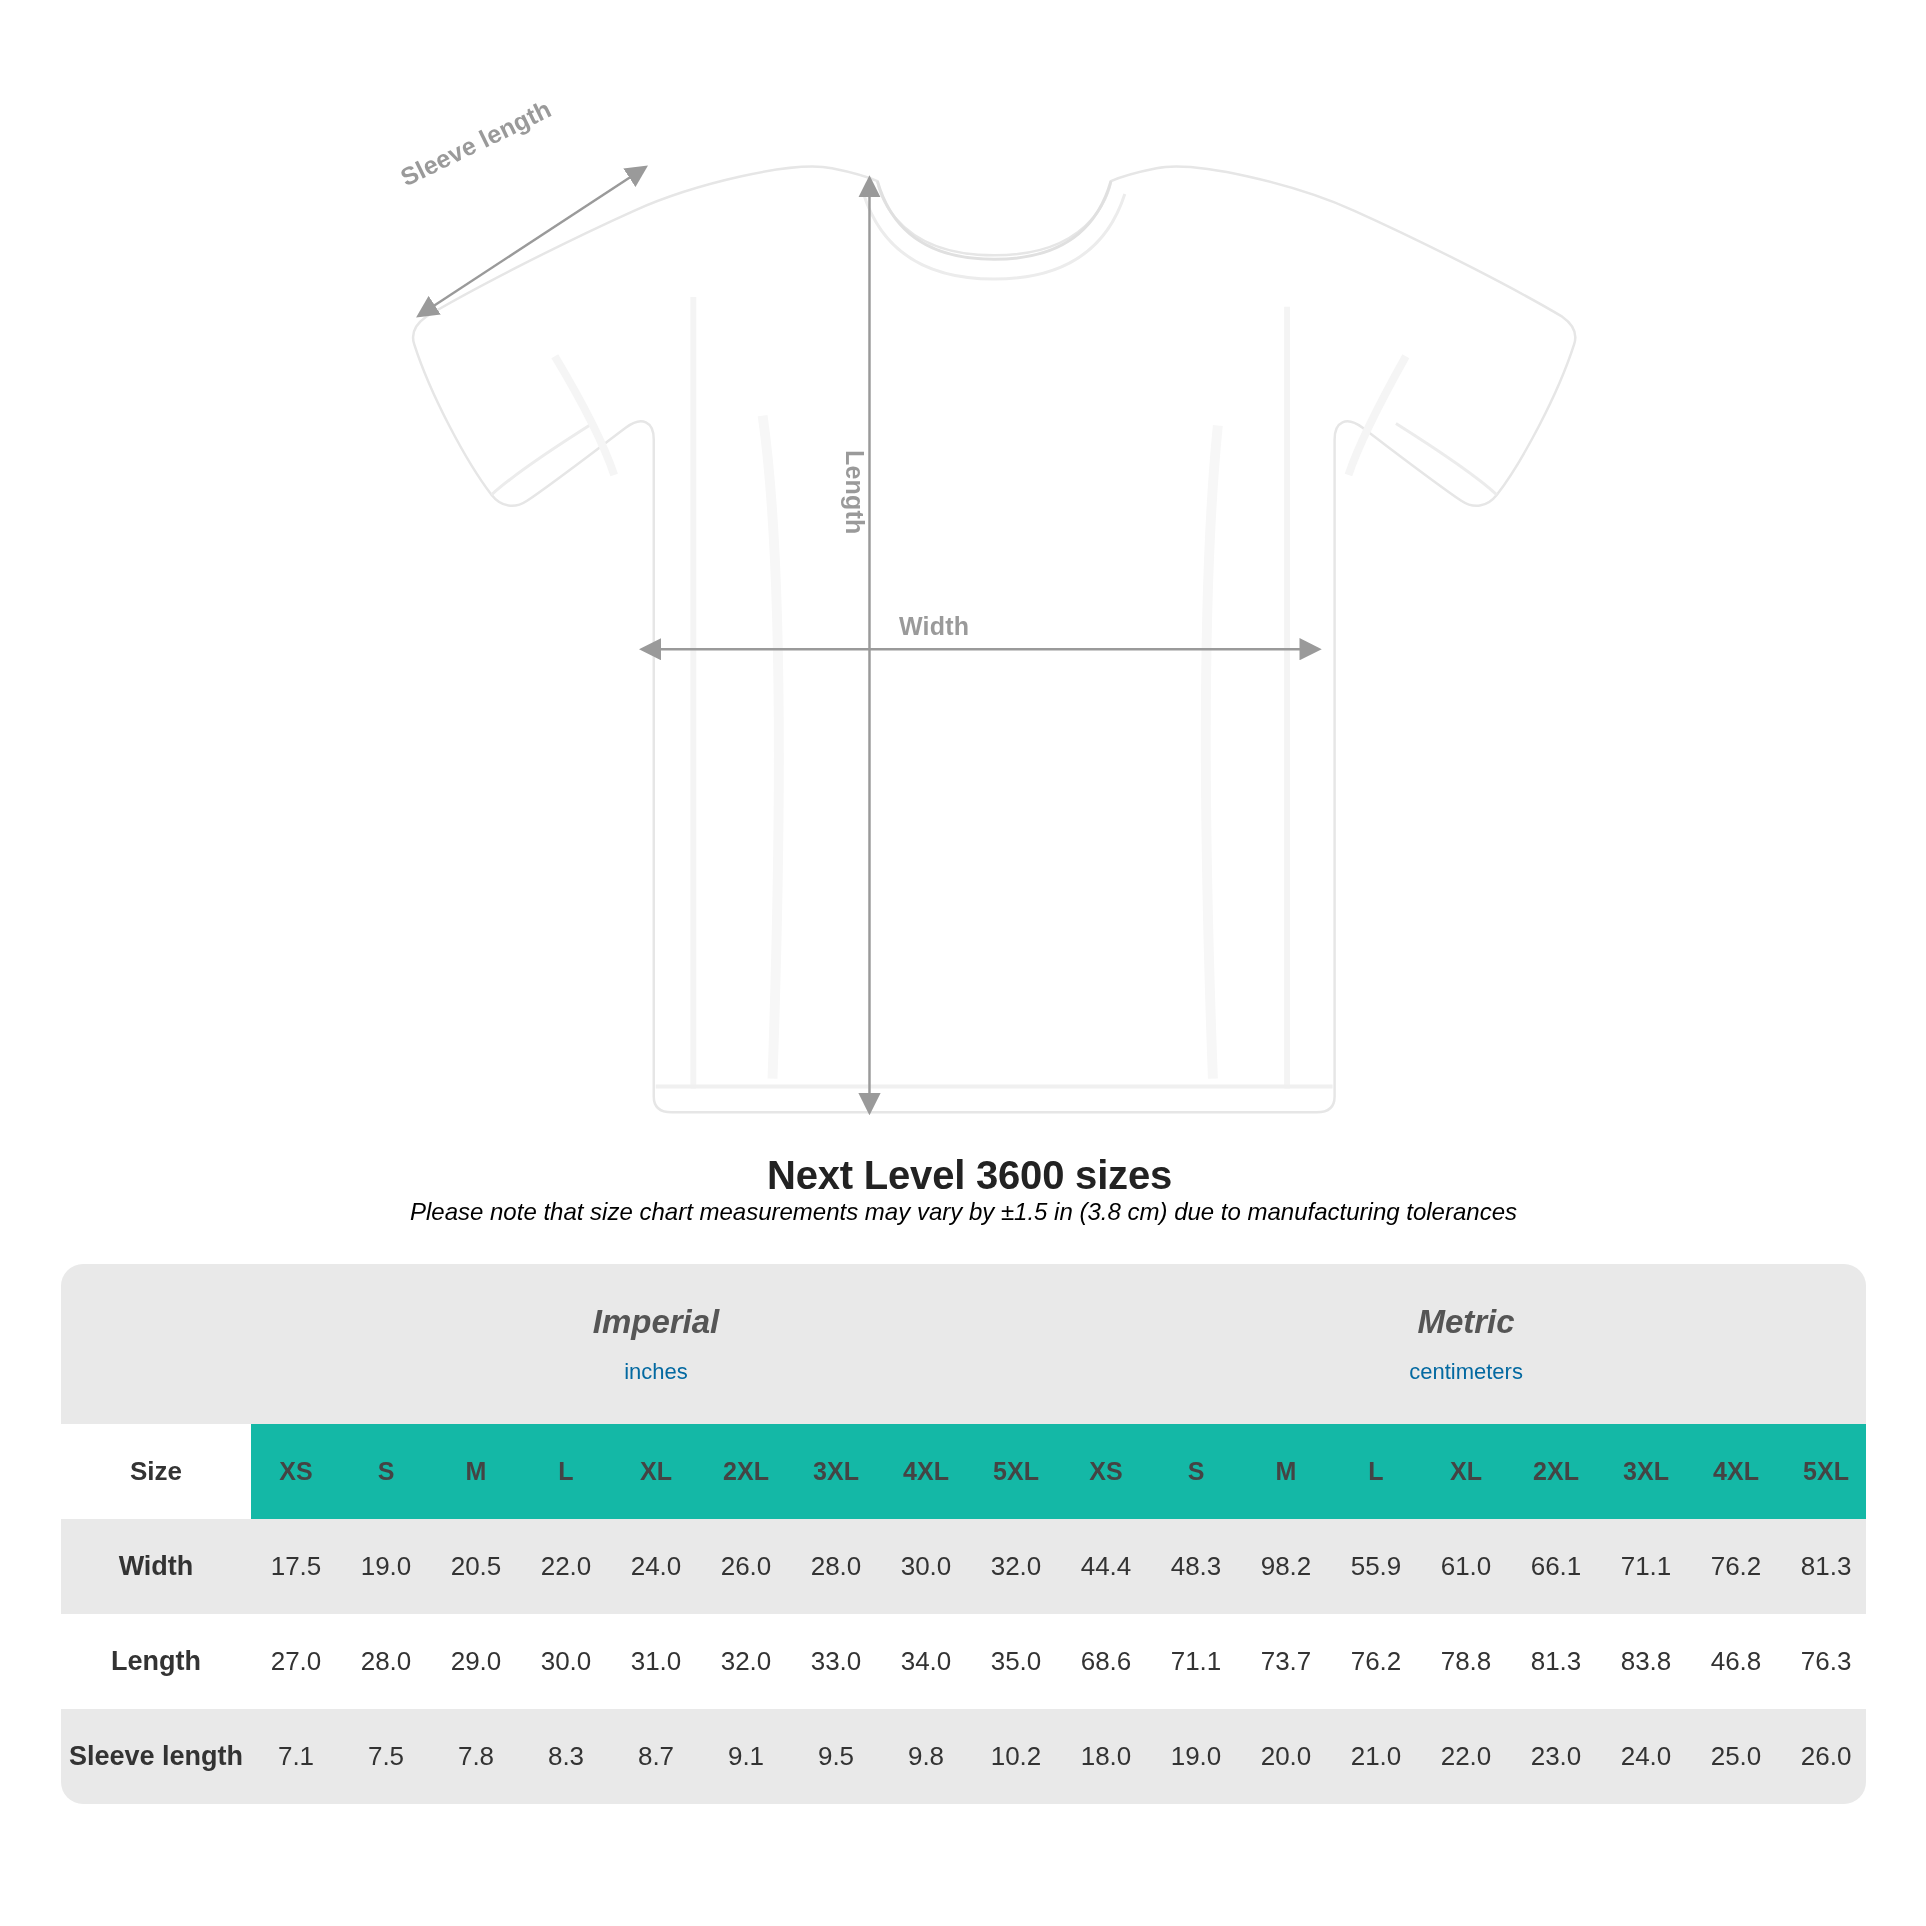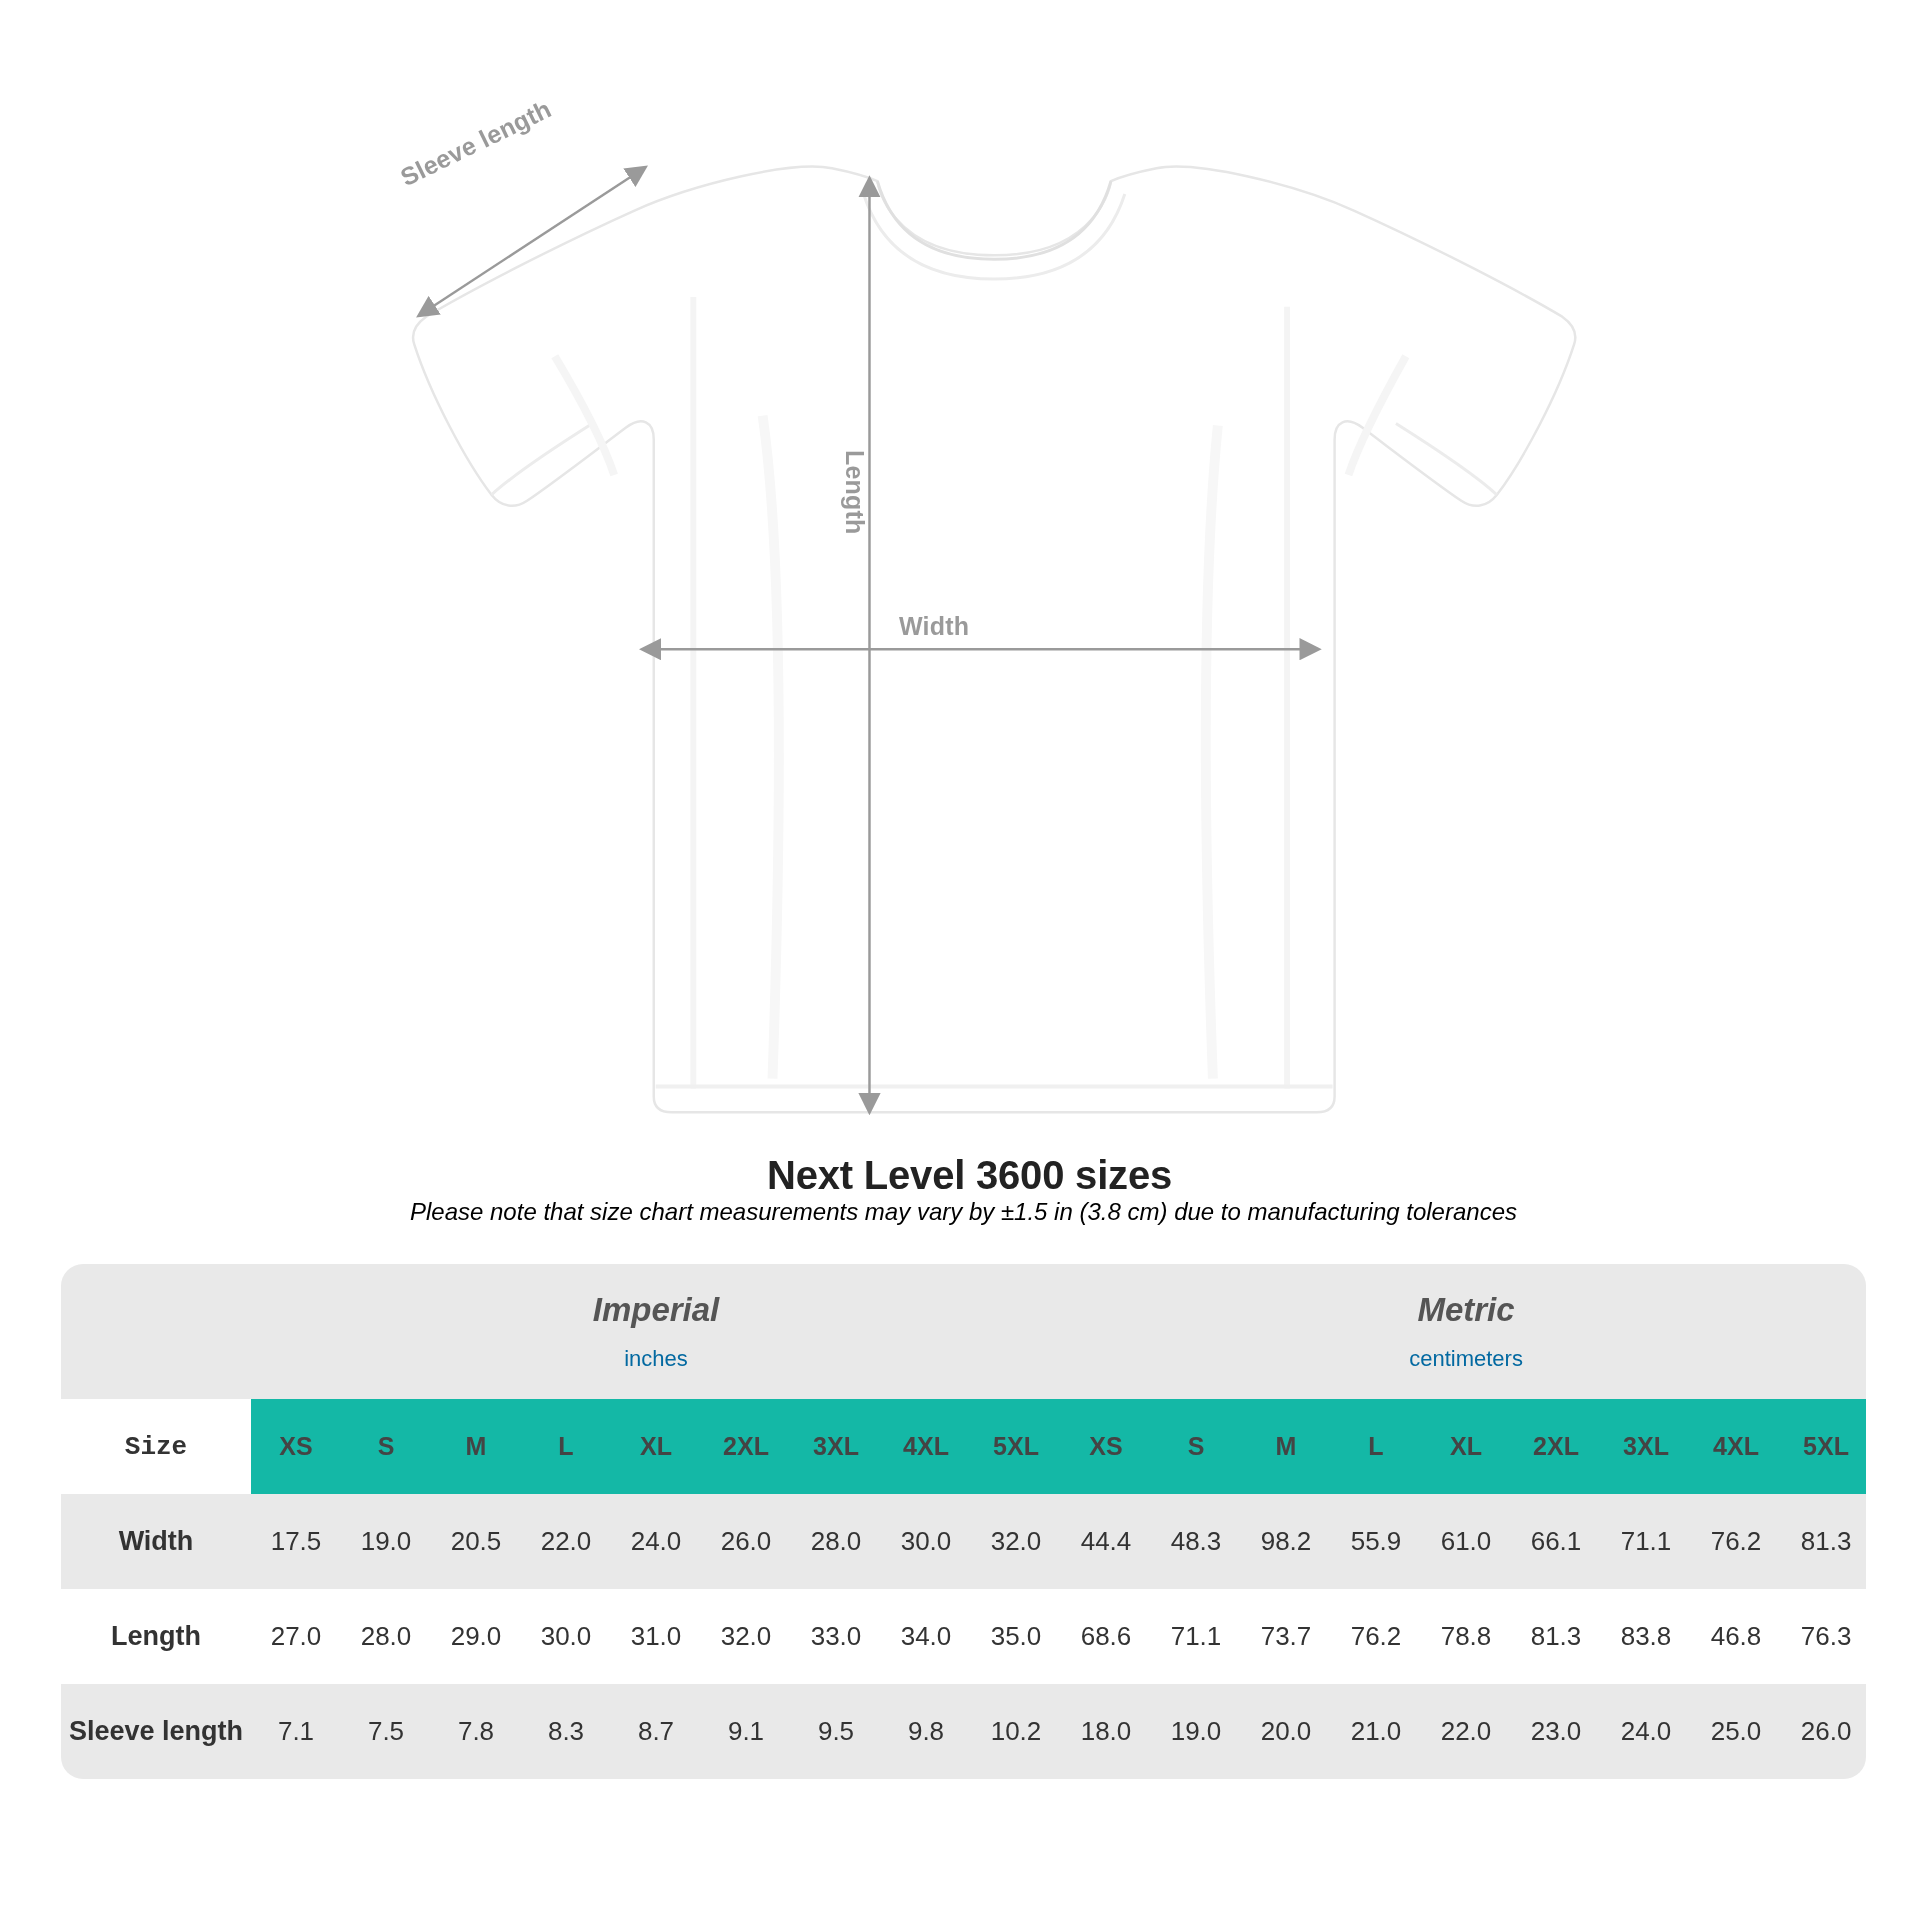--- a/index.html
+++ b/index.html
@@ -86,21 +86,21 @@
     table-layout: fixed;
   }
   table.size-table td, table.size-table th {
     border: 0;
     text-align: center;
     vertical-align: middle;
   }
   
   .unit-row td {
     background: #e9e9e9;
-    height: 135px;
+    height: 160px;
     padding: 0;
   }
   .unit-name {
     font-size: 33px;
     font-weight: bold;
     font-style: italic;
     color: #555555;
     line-height: 1.15;
   }
   .unit-sub {
@@ -114,21 +114,20 @@
     background: #14b8a6;
     height: 93px;
     font-size: 25px;
     font-weight: bold;
     color: #444444;
   }
   .hdr-row td.rowlabel {
     background: #ffffff;
     font-size: 26px;
     color: #333333;
-    font-family: Liberation Mono, monospace;
   }
   .data-row td {
     height: 93px;
     font-size: 26px;
     color: #333333;
   }
   .data-row.shade td { background: #e9e9e9; }
   .data-row.plain td { background: #ffffff; }
   .data-row td.rowlabel {
     font-weight: bold;

